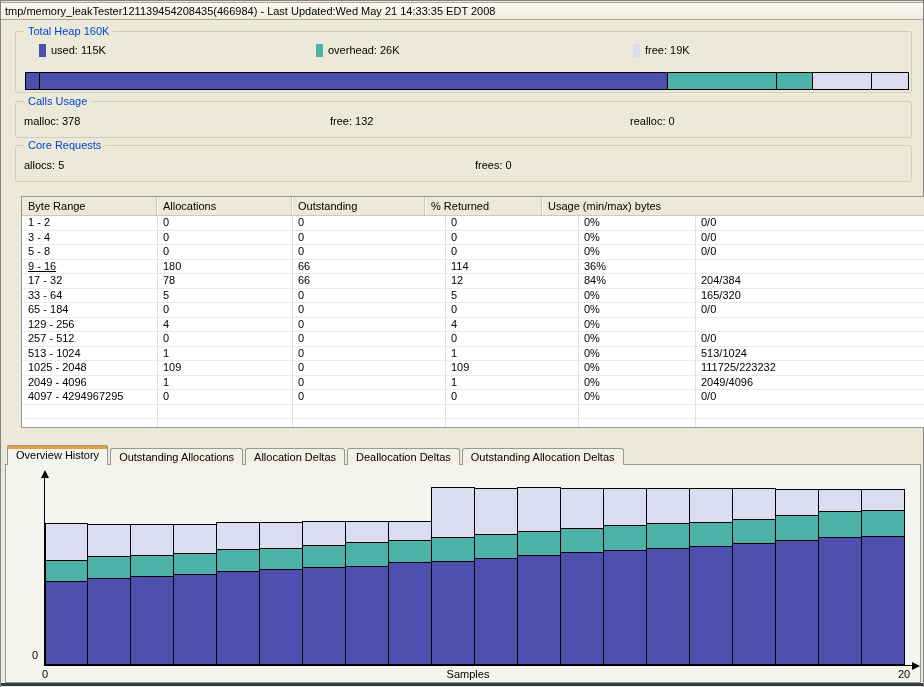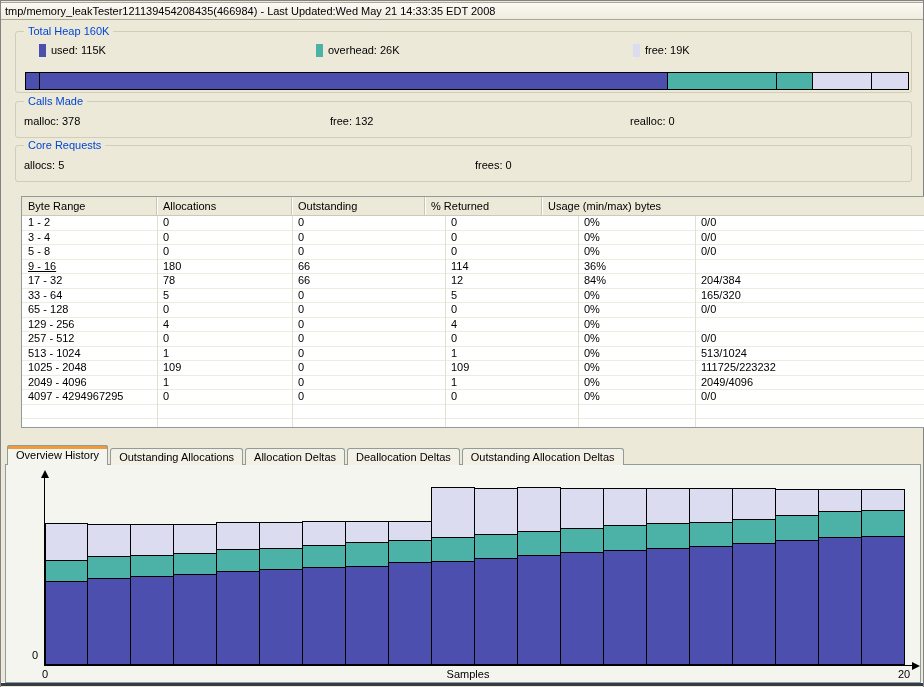--- a/index.html
+++ b/index.html
@@ -95,21 +95,21 @@
         <div class="heap-seg fill-used" style="width: 1.6%;"></div>
         <div class="heap-seg fill-used" style="width: 71.2%;"></div>
         <div class="heap-seg fill-overhead" style="width: 12.3%;"></div>
         <div class="heap-seg fill-overhead" style="width: 4.1%;"></div>
         <div class="heap-seg fill-free" style="width: 6.7%;"></div>
         <div class="heap-seg fill-free" style="width: 4.1%;"></div>
       </div>
   </div>
 
   <div class="groupbox g-calls">
-    <span class="gb-caption">Calls Made</span>
+    <span class="gb-caption">Calls Usage</span>
     <span class="abs" style="left:8px; top:13px;">malloc: 378</span>
     <span class="abs" style="left:314px; top:13px;">free: 132</span>
     <span class="abs" style="left:614px; top:13px;">realloc: 0</span>
   </div>
 
   <div class="groupbox g-core">
     <span class="gb-caption">Core Requests</span>
     <span class="abs" style="left:8px; top:13px;">allocs: 5</span>
     <span class="abs" style="left:459px; top:13px;">frees: 0</span>
   </div>
@@ -164,21 +164,21 @@
         </div>
         <div class="t-row">
           <div class="cell" style="width: 135px;">33 - 64</div>
           <div class="cell" style="width: 135px;">5</div>
           <div class="cell" style="width: 153px;">0</div>
           <div class="cell" style="width: 133px;">5</div>
           <div class="cell" style="width: 117px;">0%</div>
           <div class="cell" style="width: 237px; flex: 1 1 0%;">165/320</div>
         </div>
         <div class="t-row">
-          <div class="cell" style="width: 135px;">65 - 128</div>
+          <div class="cell" style="width: 135px;">65 - 184</div>
           <div class="cell" style="width: 135px;">0</div>
           <div class="cell" style="width: 153px;">0</div>
           <div class="cell" style="width: 133px;">0</div>
           <div class="cell" style="width: 117px;">0%</div>
           <div class="cell" style="width: 237px; flex: 1 1 0%;">0/0</div>
         </div>
         <div class="t-row">
           <div class="cell" style="width: 135px;">129 - 256</div>
           <div class="cell" style="width: 135px;">4</div>
           <div class="cell" style="width: 153px;">0</div>

